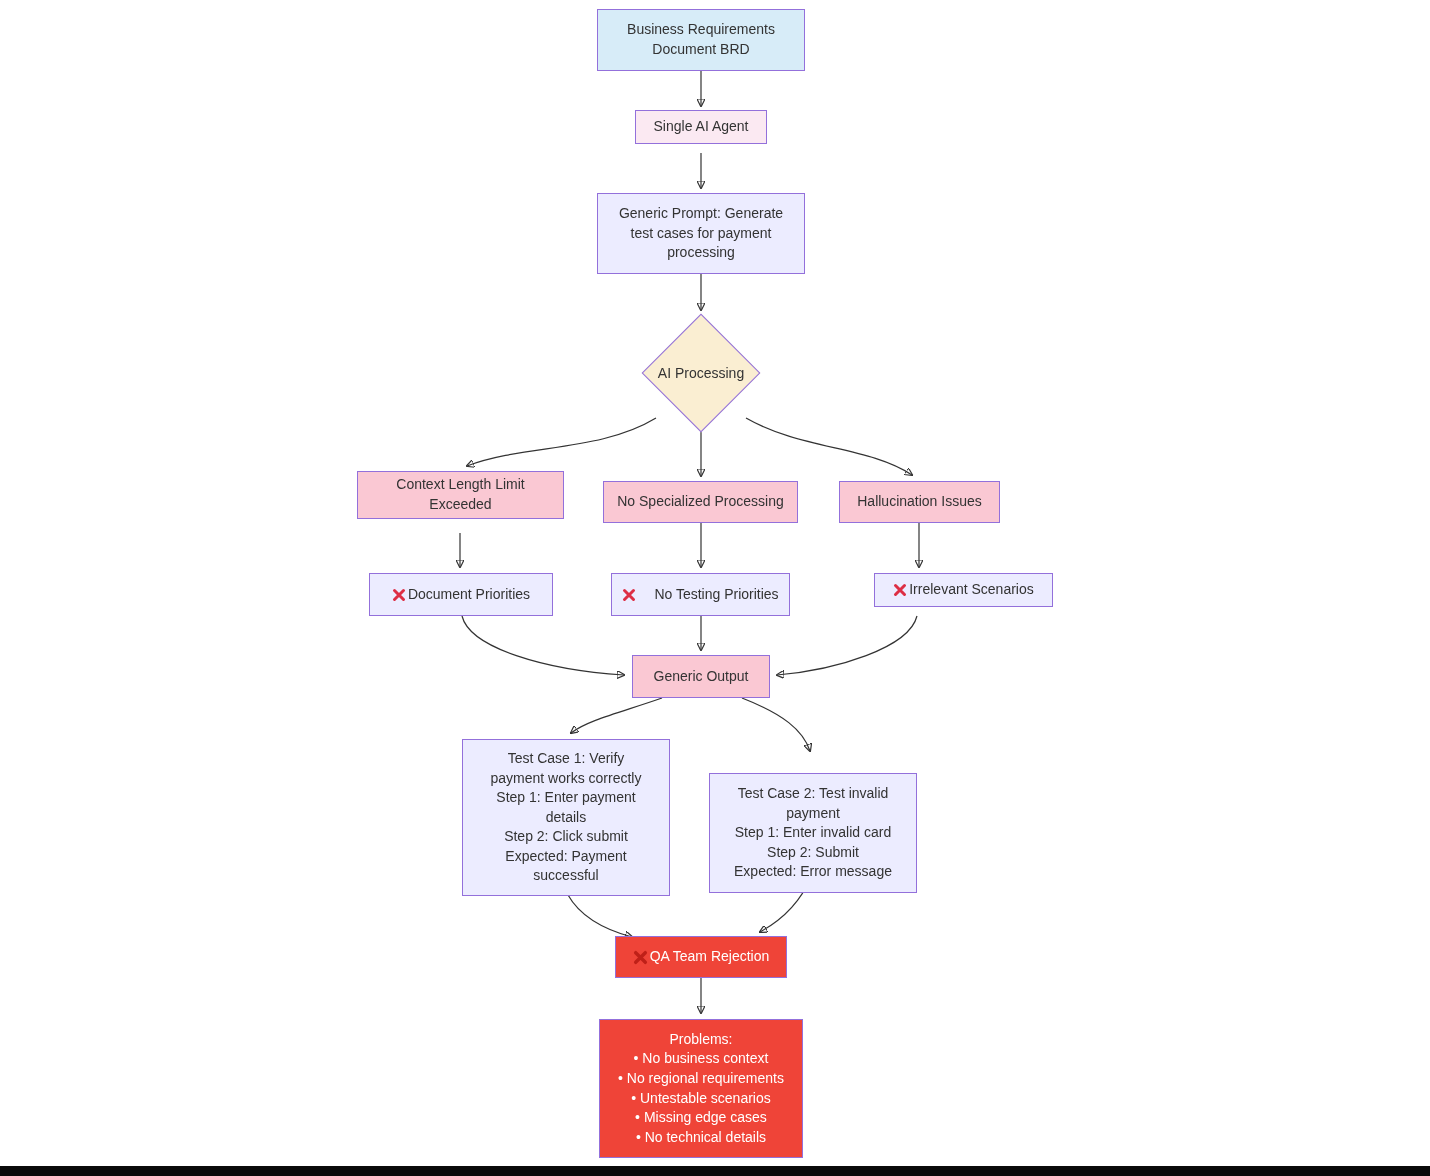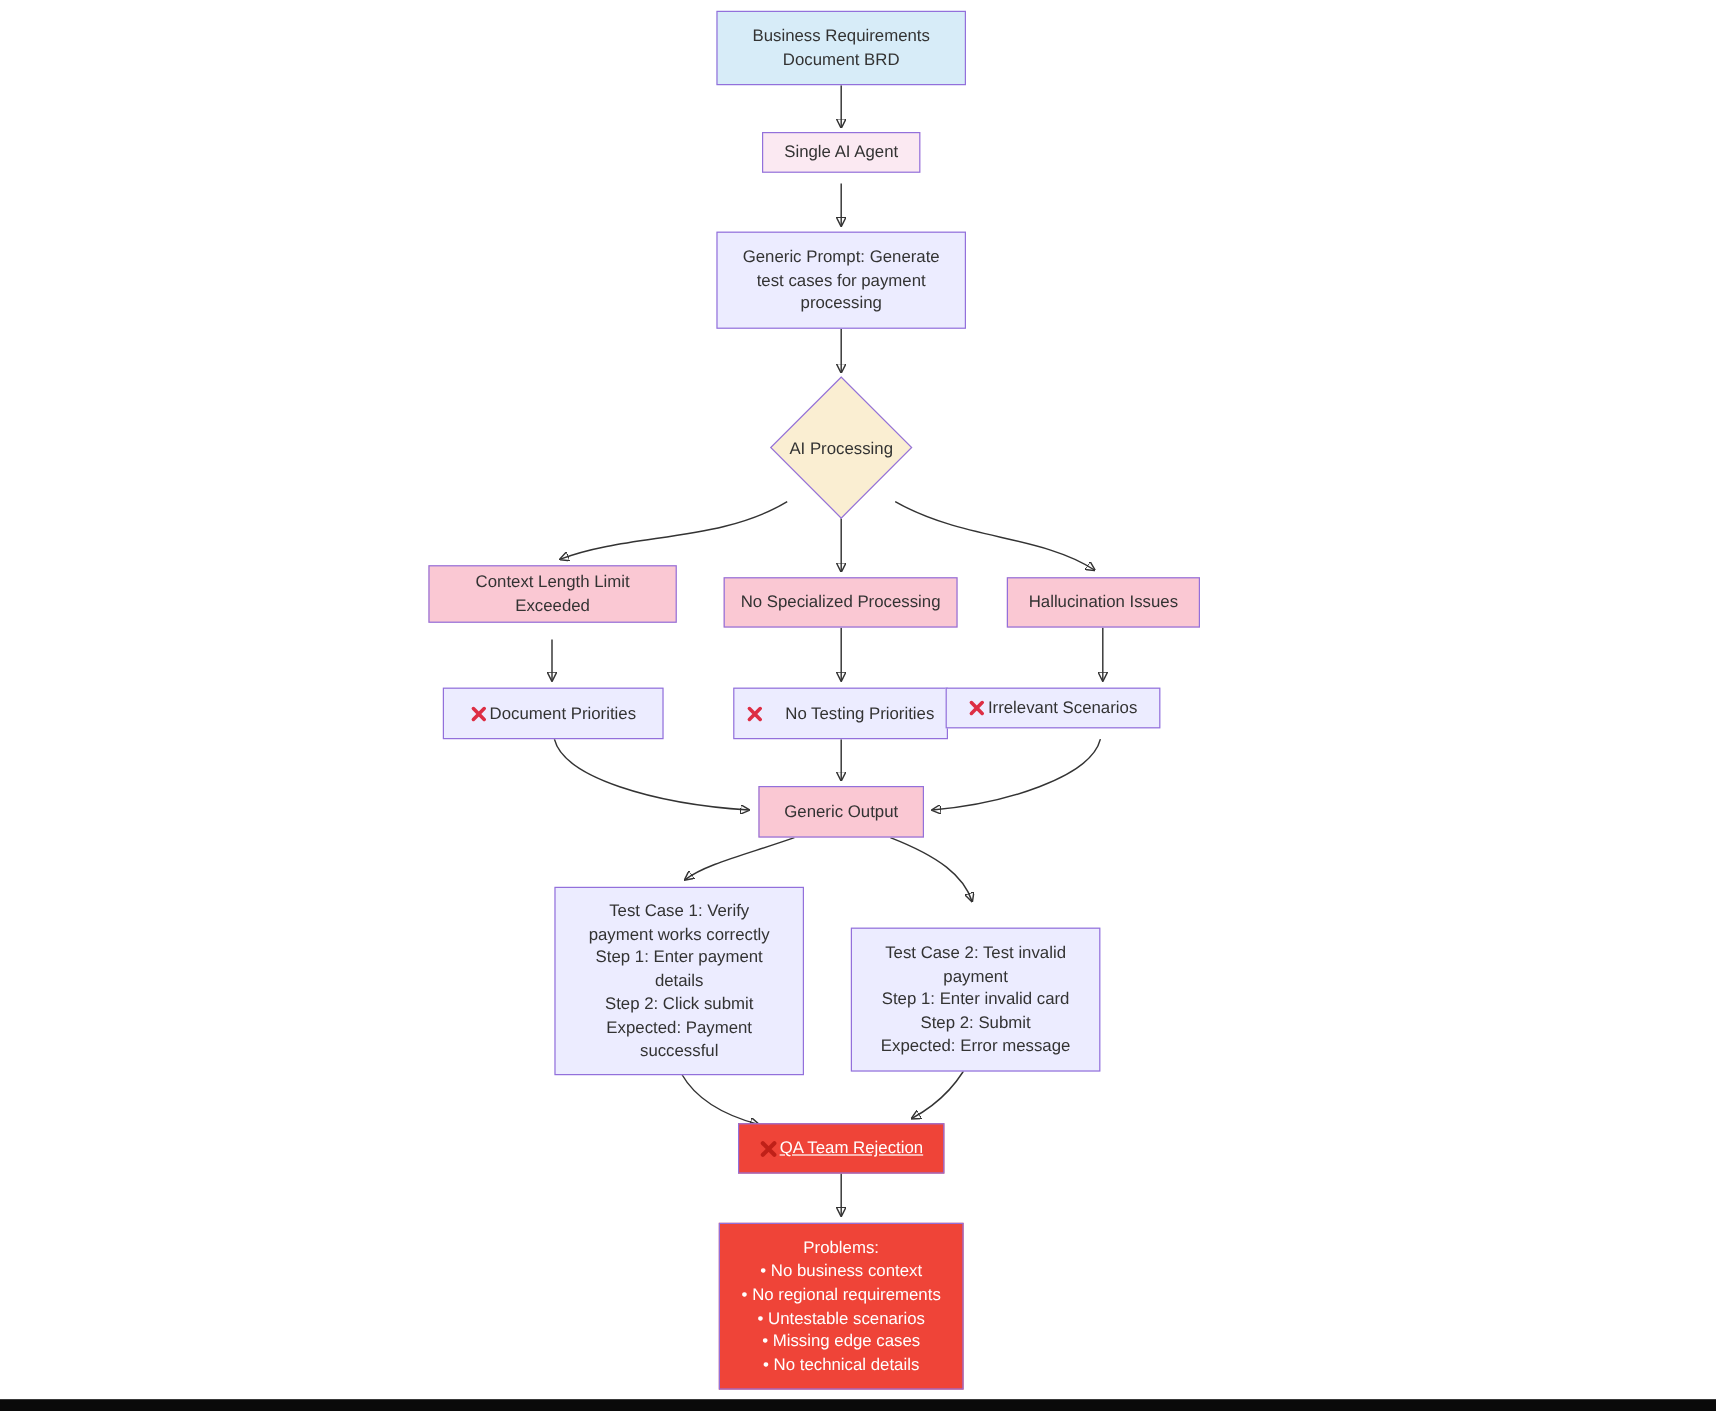--- a/index.html
+++ b/index.html
@@ -133,21 +133,21 @@
 
   <div class="node lavender" style="left:611px; top:573px; width:179px; height:43px;gap:16px;">
     <span class="cross">
       <svg width="14" height="14" viewBox="0 0 14 14">
           <path d="M2.5 2.5 L11.5 11.5 M11.5 2.5 L2.5 11.5" stroke="currentColor" stroke-width="3" stroke-linecap="round"></path>
         </svg>
     </span>
     <span class="node-label">No Testing Priorities</span>
   </div>
 
-  <div class="node lavender" style="left:788px; top:573px; width:179px; height:27px;">
+  <div class="node lavender" style="left:874px; top:573px; width:179px; height:27px;">
     <span class="cross">
       <svg width="14" height="14" viewBox="0 0 14 14">
           <path d="M2.5 2.5 L11.5 11.5 M11.5 2.5 L2.5 11.5" stroke="currentColor" stroke-width="3" stroke-linecap="round"></path>
         </svg>
     </span>
     <span class="node-label">Irrelevant Scenarios</span>
   </div>
 
   <div class="node pink" style="left:632px; top:655px; width:138px; height:43px;">Generic Output</div>
 
@@ -158,21 +158,21 @@
 Step 2: Click submit
 Expected: Payment
 successful</div>
 
   <div class="node lavender" style="left:709px; top:757px; width:208px; height:120px;margin-top:16px;">Test Case 2: Test invalid
 payment
 Step 1: Enter invalid card
 Step 2: Submit
 Expected: Error message</div>
 
-  <div class="node red" style="left:615px; top:936px; width:172px; height:42px;text-decoration:underline;">
+  <div class="node red" style="left:615px; top:936px; width:172px; height:42px;">
     <span class="cross">
       <svg width="15" height="15" viewBox="0 0 14 14">
           <path d="M2.5 2.5 L11.5 11.5 M11.5 2.5 L2.5 11.5" stroke="currentColor" stroke-width="3.2" stroke-linecap="round"></path>
         </svg>
     </span>
     <span class="node-label">QA Team Rejection</span>
   </div>
 
   <div class="node red" style="left:599px; top:1019px; width:204px; height:139px;">Problems:
 • No business context

